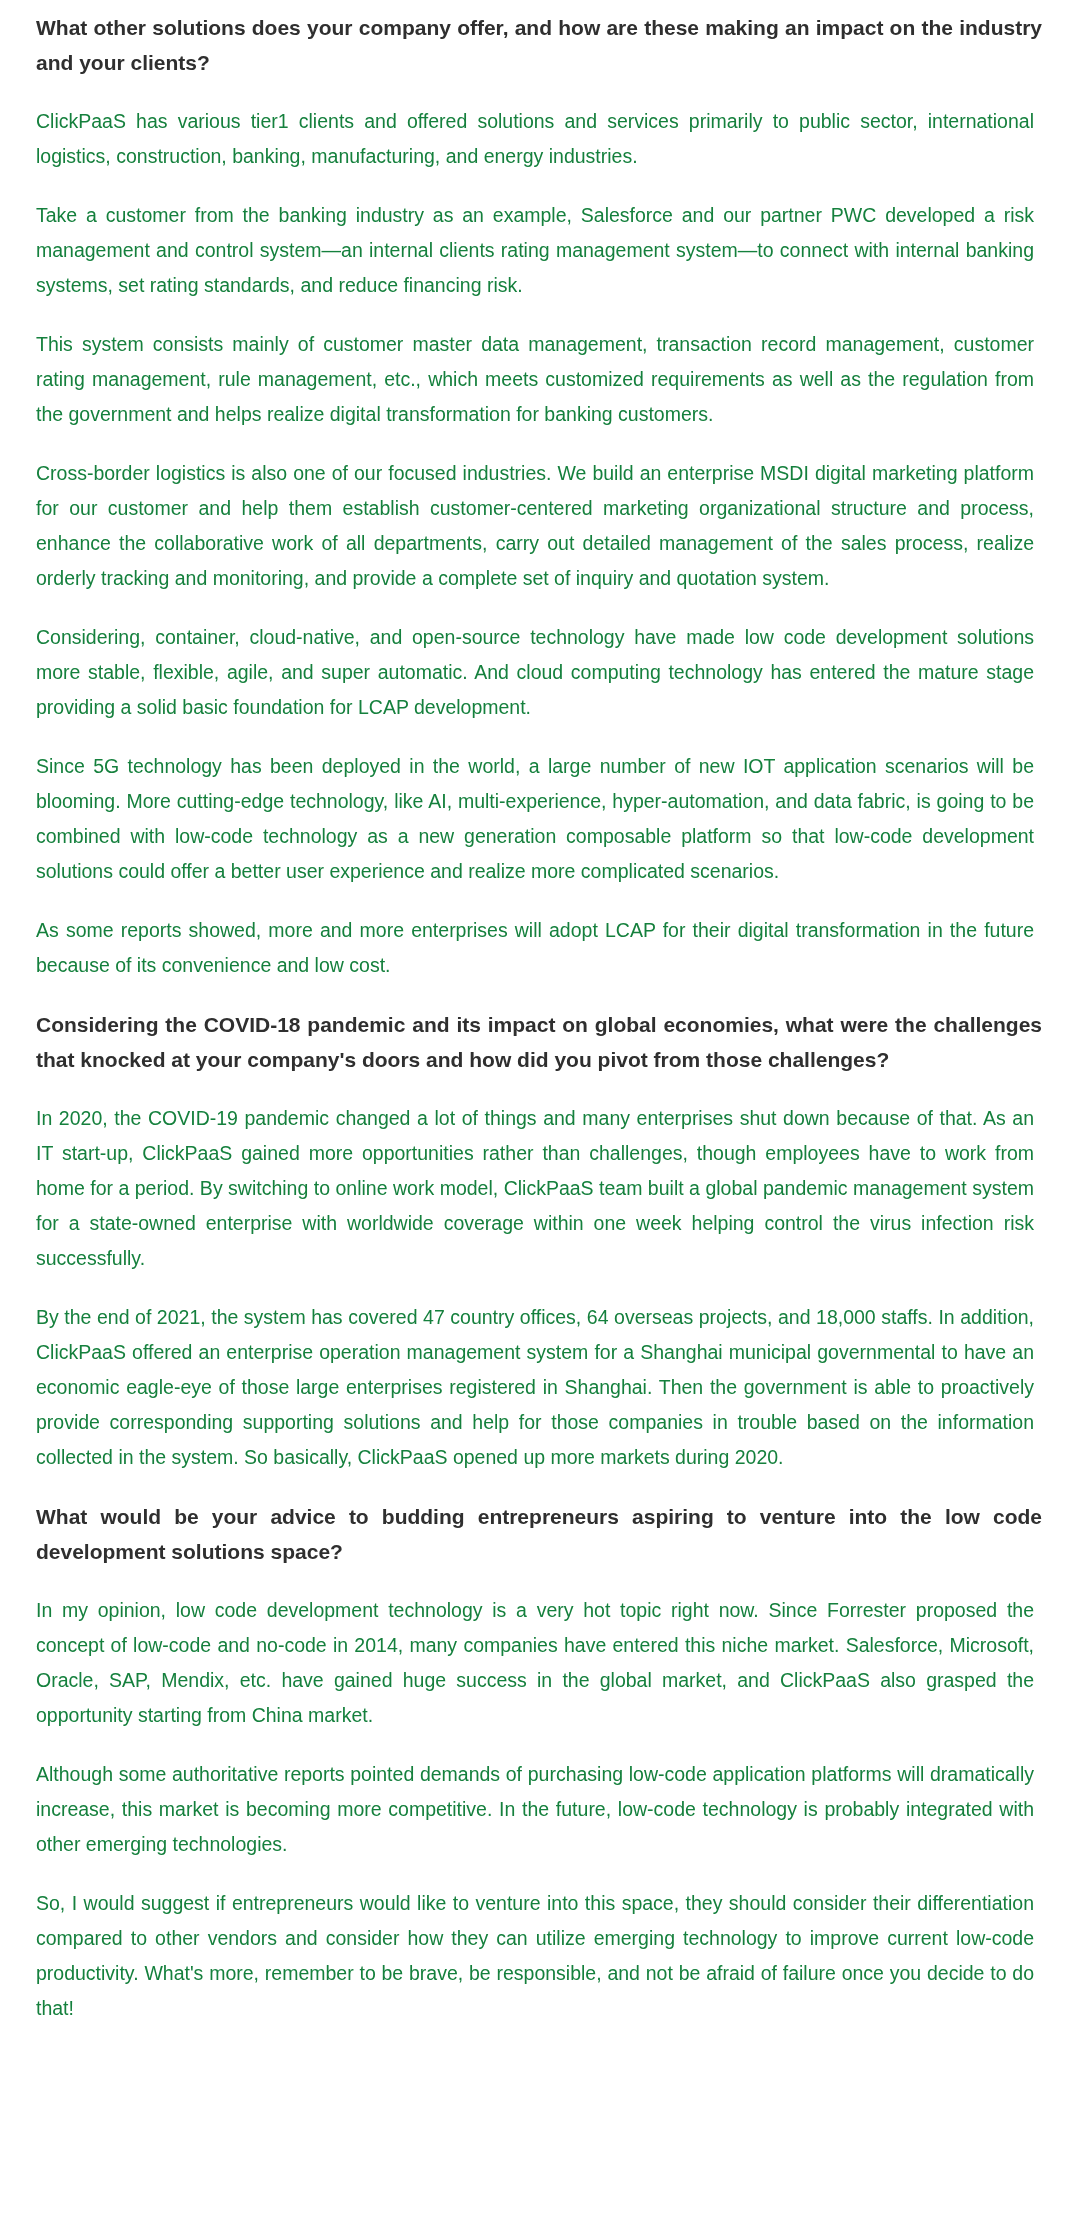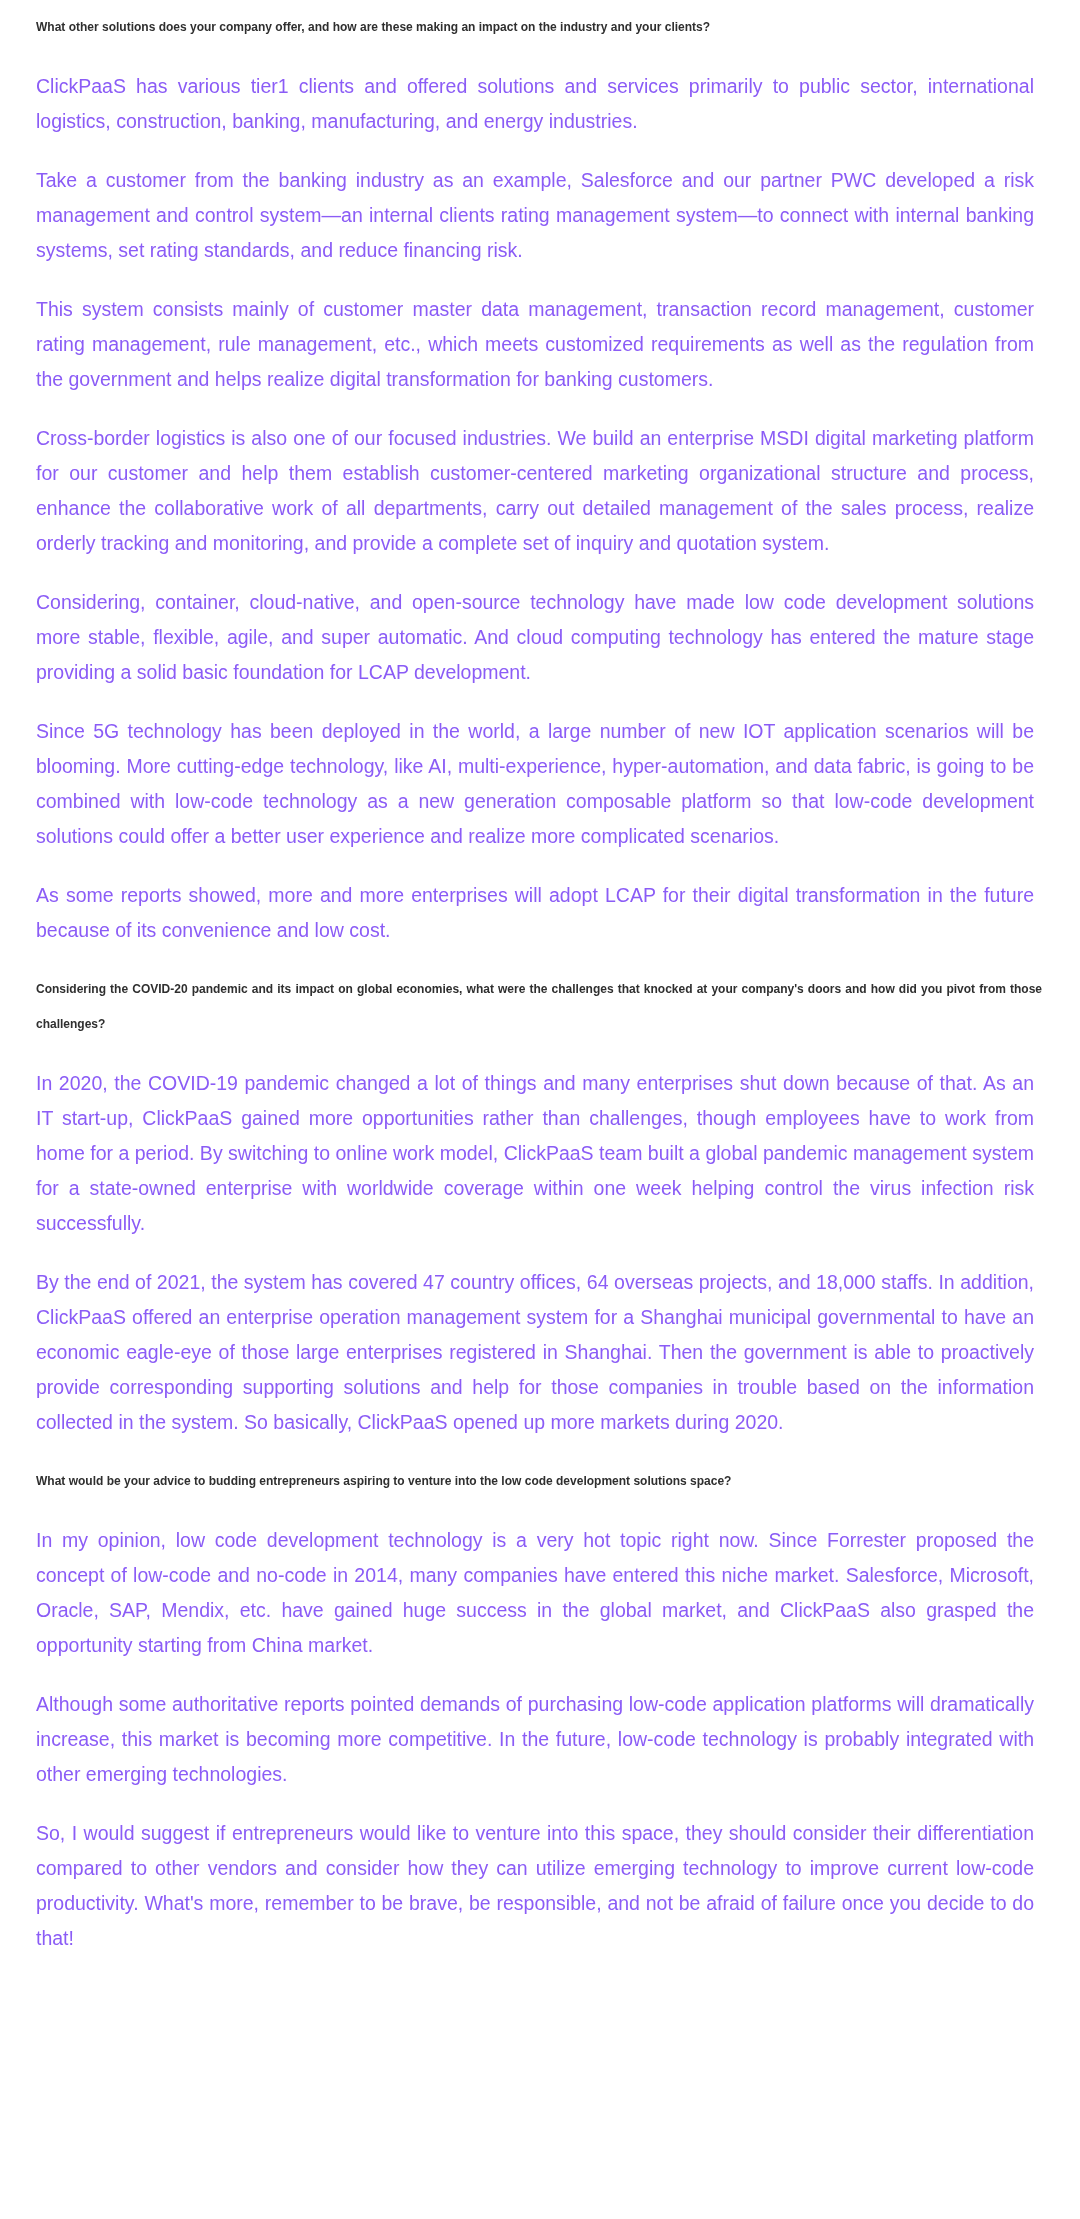--- a/index.html
+++ b/index.html
@@ -12,32 +12,32 @@
     min-height: 2219px;
     box-sizing: border-box;
     padding: 10px 38px 20px 36px;
     font-family: "Liberation Sans", sans-serif;
     -webkit-font-smoothing: antialiased;
   }
   main[data-name="article"] {
     width: 100%;
   }
   .question {
-    font-size: 12px;
+    font-size: 21px;
     font-weight: bold;
     line-height: 35px;
     color: #2f2f2f;
     text-align: justify;
     margin: 0 0 24px 0;
   }
   .answer {
     font-size: 19.5px;
     font-weight: normal;
     line-height: 35px;
-    color: #8b5cf6;
+    color: #15803d;
     text-align: justify;
     margin: 0 8px 24px 0;
   }
   section.qa-section {
     margin: 0;
     padding: 0;
   }
 </style>
 </head>
 <body>
@@ -55,21 +55,21 @@
 
   <section class="qa-section" data-name="qa-section">
     <div data-name="answer-group">
         <p class="answer" data-name="answer-paragraph">Considering, container, cloud-native, and open-source technology have made low code development solutions more stable, flexible, agile, and super automatic. And cloud computing technology has entered the mature stage providing a solid basic foundation for LCAP development.</p>
         <p class="answer" data-name="answer-paragraph">Since 5G technology has been deployed in the world, a large number of new IOT application scenarios will be blooming. More cutting-edge technology, like AI, multi-experience, hyper-automation, and data fabric, is going to be combined with low-code technology as a new generation composable platform so that low-code development solutions could offer a better user experience and realize more complicated scenarios.</p>
         <p class="answer" data-name="answer-paragraph">As some reports showed, more and more enterprises will adopt LCAP for their digital transformation in the future because of its convenience and low cost.</p>
       </div>
   </section>
 
   <section class="qa-section" data-name="qa-section">
-    <h2 class="question" data-name="question-heading">Considering the COVID-20 pandemic and its impact on global economies, what were the challenges that knocked at your company's doors and how did you pivot from those challenges?</h2>
+    <h2 class="question" data-name="question-heading">Considering the COVID-18 pandemic and its impact on global economies, what were the challenges that knocked at your company's doors and how did you pivot from those challenges?</h2>
     <div data-name="answer-group">
         <p class="answer" data-name="answer-paragraph">In 2020, the COVID-19 pandemic changed a lot of things and many enterprises shut down because of that. As an IT start-up, ClickPaaS gained more opportunities rather than challenges, though employees have to work from home for a period. By switching to online work model, ClickPaaS team built a global pandemic management system for a state-owned enterprise with worldwide coverage within one week helping control the virus infection risk successfully.</p>
         <p class="answer" data-name="answer-paragraph">By the end of 2021, the system has covered 47 country offices, 64 overseas projects, and 18,000 staffs. In addition, ClickPaaS offered an enterprise operation management system for a Shanghai municipal governmental to have an economic eagle-eye of those large enterprises registered in Shanghai. Then the government is able to proactively provide corresponding supporting solutions and help for those companies in trouble based on the information collected in the system. So basically, ClickPaaS opened up more markets during 2020.</p>
       </div>
   </section>
 
   <section class="qa-section" data-name="qa-section">
     <h2 class="question" data-name="question-heading">What would be your advice to budding entrepreneurs aspiring to venture into the low code development solutions space?</h2>
     <div data-name="answer-group">
         <p class="answer" data-name="answer-paragraph">In my opinion, low code development technology is a very hot topic right now. Since Forrester proposed the concept of low-code and no-code in 2014, many companies have entered this niche market. Salesforce, Microsoft, Oracle, SAP, Mendix, etc. have gained huge success in the global market, and ClickPaaS also grasped the opportunity starting from China market.</p>

